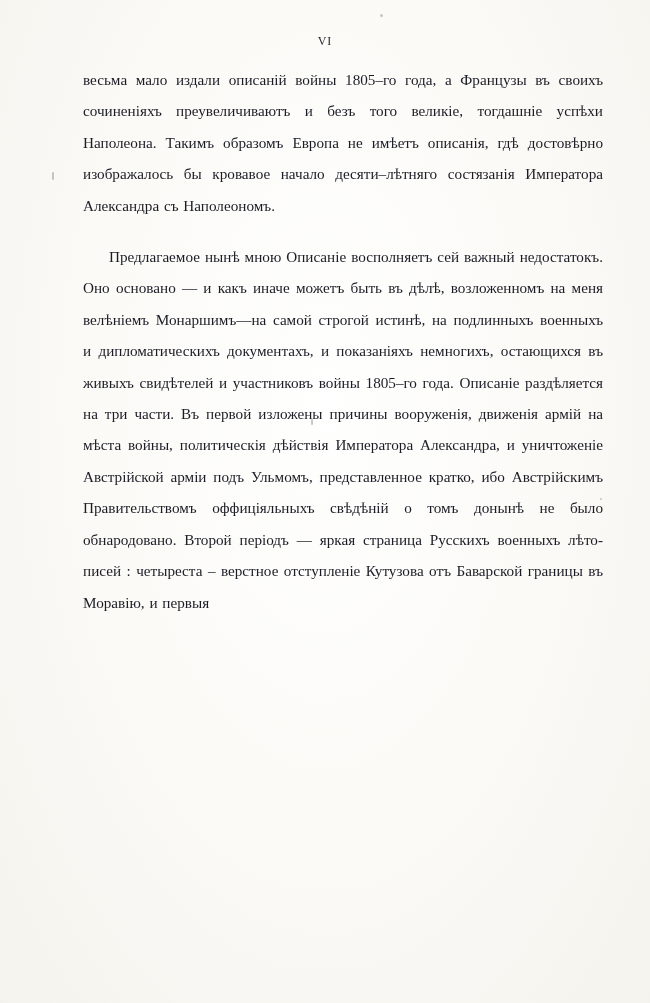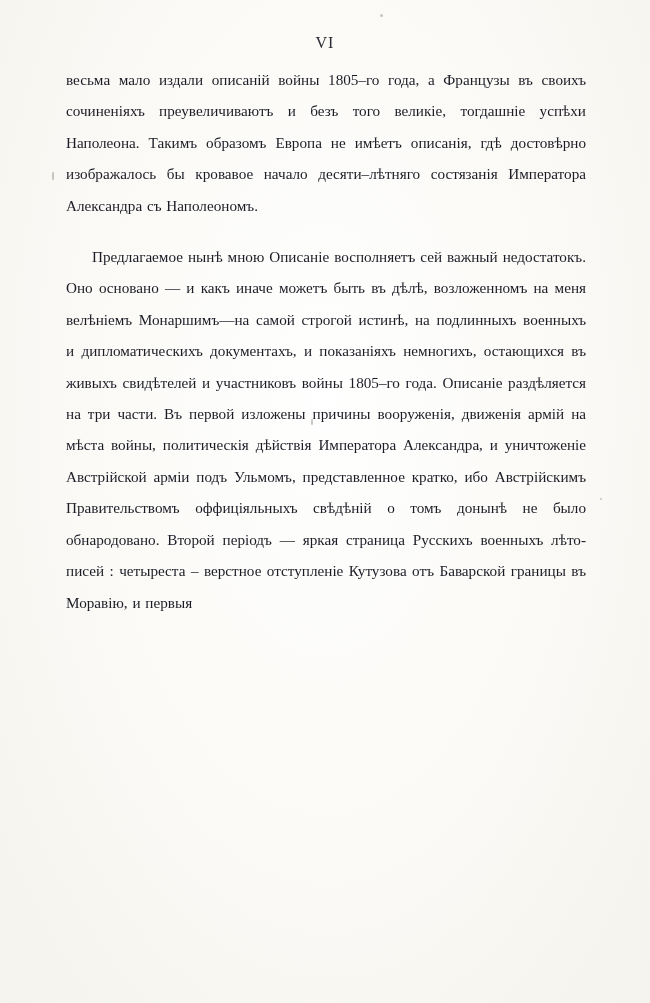--- a/index.html
+++ b/index.html
@@ -27,28 +27,28 @@
     background:
       radial-gradient(ellipse at 50% 40%, rgba(255,255,255,0.9) 0%, rgba(250,249,245,0.85) 55%, rgba(243,242,236,0.9) 100%);
     pointer-events: none;
   }
   .folio {
     position: absolute;
     top: 34px;
     left: 0;
     right: 0;
     text-align: center;
-    font-size: 16px;
+    font-size: 12px;
     letter-spacing: 1px;
     color: #2a2a33;
     font-variant: small-caps;
   }
   .content {
     position: absolute;
-    left: 66px;
+    left: 83px;
     top: 58px;
     width: 520px;
   }
   p {
     margin: 0;
     font-size: 15.2px;
     line-height: 31.4px;
     color: #1c1c26;
     text-align: justify;
     text-justify: inter-word;

